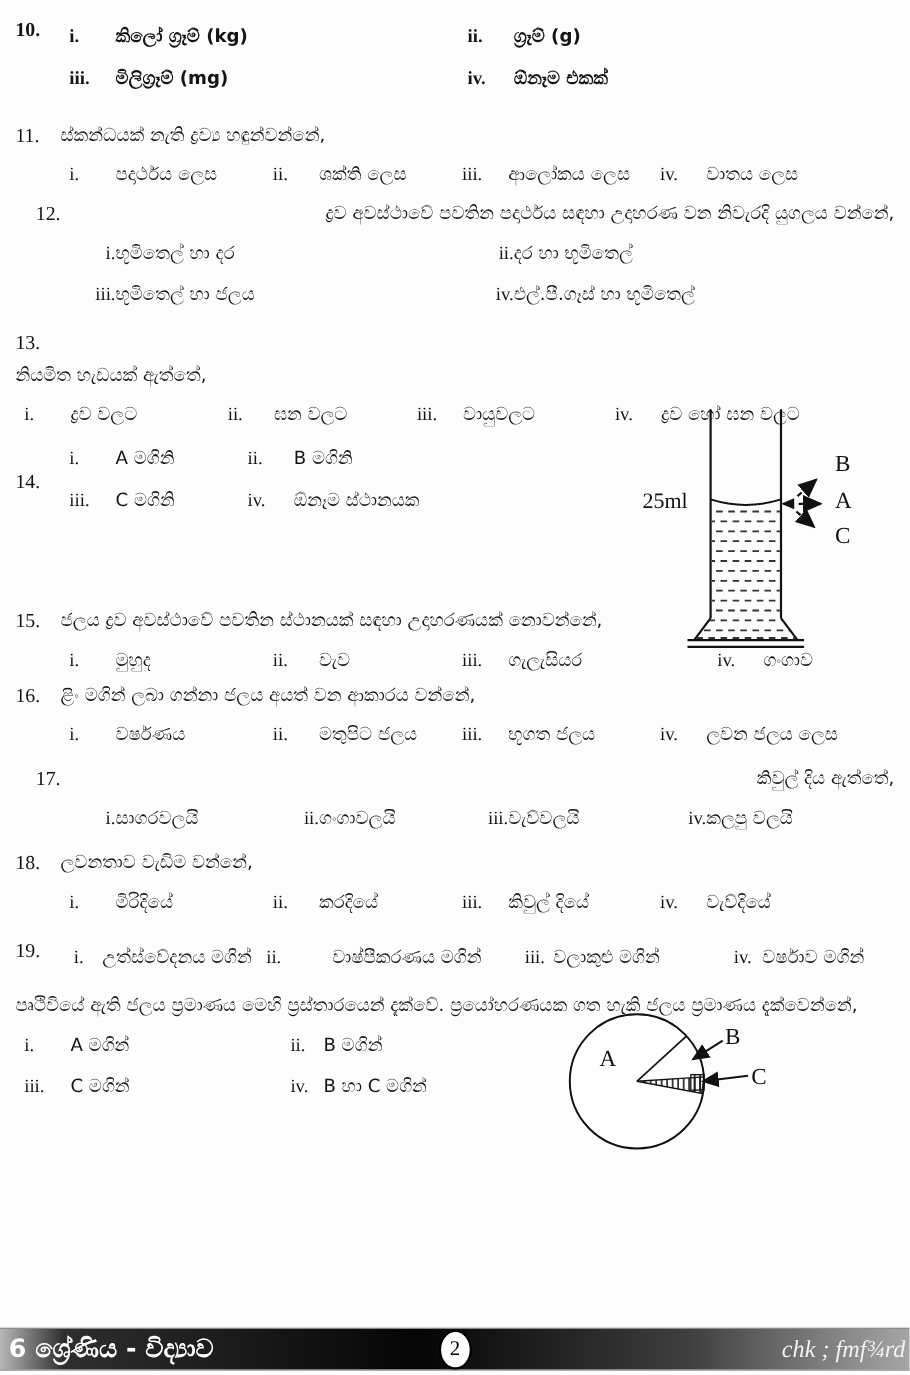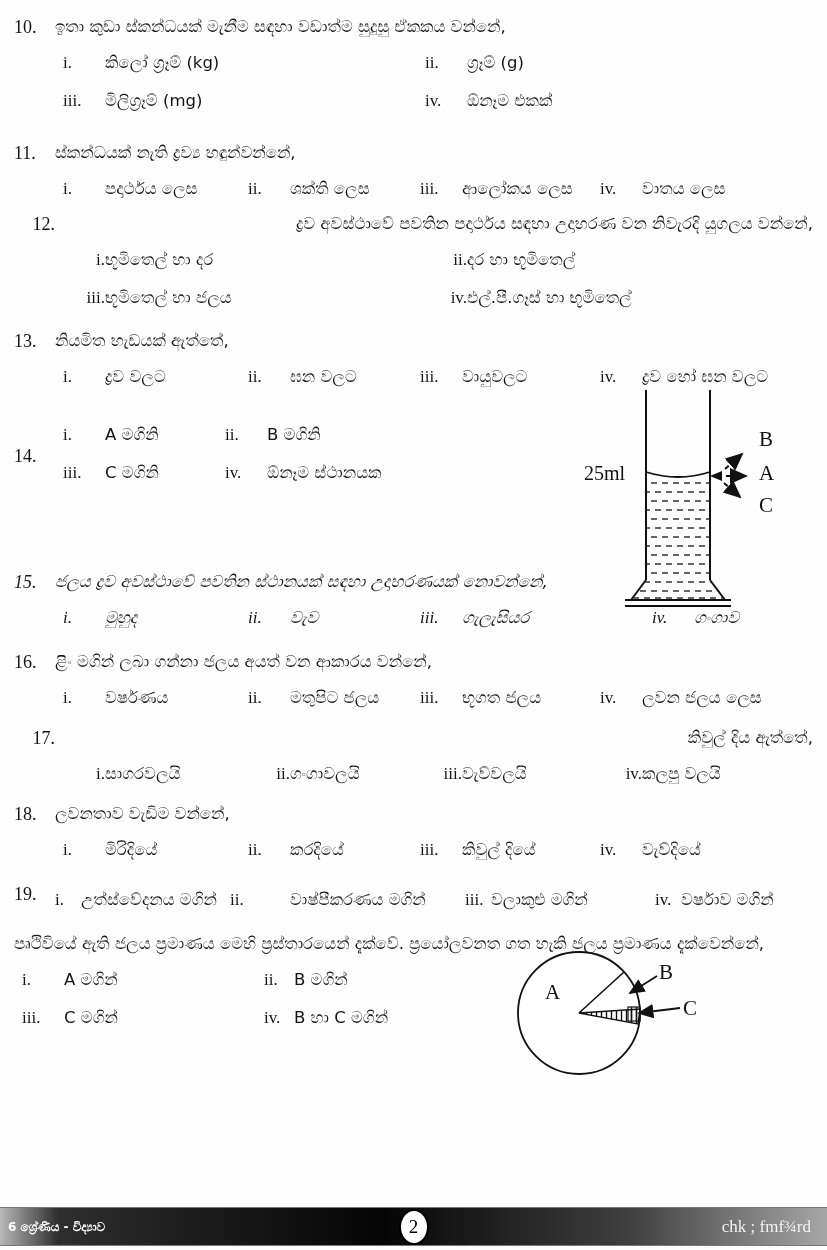--- a/index.html
+++ b/index.html
@@ -33,41 +33,41 @@
   .g-row4b .rn{width:26px;}
   svg text{font-family:"Liberation Serif","DejaVu Serif",serif;fill:#111;}
   .cyl-svg{position:absolute;left:528px;top:-26px;pointer-events:none;}
   .pie-svg{position:absolute;left:495px;top:14px;pointer-events:none;}
   .footer{
     position:absolute;left:0;top:1207px;width:827px;height:37px;
     background:linear-gradient(90deg,#b8b8b8 0%,#2e2e2e 7%,#050505 46%,#3f3f3f 76%,#a6a6a6 100%);
     display:flex;align-items:center;
     border-top:1px solid #777;border-bottom:1px solid #777;
   }
-  .f-left{color:#ffffff;font-size:12px;font-weight:bold;margin-left:8px;}
+  .f-left{color:#ffffff;font-size:23px;font-weight:bold;margin-left:8px;}
   .f-page{
     position:absolute;left:50%;top:50%;transform:translate(-50%,-50%);
     width:26px;height:32px;background:#ffffff;border:2px solid #000;
     border-radius:50%;display:flex;align-items:center;justify-content:center;
     font-family:"Liberation Serif","DejaVu Serif",serif;font-size:19px;color:#000;
   }
   .f-right{
-    position:absolute;right:16px;color:#f2f2f2;font-size:17px;
+    position:absolute;right:4px;color:#f2f2f2;font-size:22px;
     font-family:"Liberation Serif","DejaVu Serif",serif;
+    font-style:italic;
   }
 </style>
 </head>
 <body>
 
 <div class="content">
 
-  <div class="q" style="margin-bottom:13px;">
+  <div class="q" style="margin-bottom:13px;font-weight:bold;">
     <div class="qnum">10.</div>
     <div class="qbody">
-      <div class="qtext">ඉතා කුඩා ස්කන්ධයක් මැනීම සඳහා වඩාත්ම සුදුසු ඒකකය වන්නේ,</div>
       <div class="opts grid g-wide">
         <div class="opt">
             <span class="rn">i.</span>
             <span>කිලෝ ග්‍රෑම් (kg)</span>
           </div>
         <div class="opt">
             <span class="rn">ii.</span>
             <span>ග්‍රෑම් (g)</span>
           </div>
         <div class="opt">
@@ -125,21 +125,21 @@
             <span>භූමිතෙල් හා ජලය</span>
           </div>
         <div class="opt">
             <span class="rn">iv.</span>
             <span>එල්.පී.ගෑස් හා භූමිතෙල්</span>
           </div>
       </div>
     </div>
   </div>
 
-  <div class="q" style="margin-bottom:24px;">
+  <div class="q" style="margin-bottom:6px;flex-direction:column;">
     <div class="qnum">13.</div>
     <div class="qbody">
       <div class="qtext">නියමිත හැඩයක් ඇත්තේ,</div>
       <div class="opts grid g-row4">
         <div class="opt">
             <span class="rn">i.</span>
             <span>ද්‍රව වලට</span>
           </div>
         <div class="opt">
             <span class="rn">ii.</span>
@@ -226,21 +226,21 @@
           <line x1="141" y1="95" x2="157" y2="109" stroke="#111" stroke-width="2" stroke-dasharray="5 4" marker-end="url(#ah)"></line>
         </g>
 
         <text x="176" y="58" font-size="21">B</text>
         <text x="176" y="92" font-size="21">A</text>
         <text x="176" y="124" font-size="21">C</text>
       </svg>
     </div>
   </div>
 
-  <div class="q" style="margin-bottom:16px;font-style:italic;">
+  <div class="q" style="margin-bottom:4px;">
     <div class="qnum">15.</div>
     <div class="qbody">
       <div class="qtext">ජලය ද්‍රව අවස්ථාවේ පවතින ස්ථානයක් සඳහා උදාහරණයක් නොවන්නේ,</div>
       <div class="opts grid g-row4" style="grid-template-columns:185px 172px 232px 1fr;">
         <div class="opt">
             <span class="rn">i.</span>
             <span>මුහුද</span>
           </div>
         <div class="opt">
             <span class="rn">ii.</span>
@@ -326,21 +326,21 @@
             <span>කිවුල් දියේ</span>
           </div>
         <div class="opt">
             <span class="rn">iv.</span>
             <span>වැව්දියේ</span>
           </div>
       </div>
     </div>
   </div>
 
-  <div class="q" style="margin-bottom:16px;">
+  <div class="q" style="margin-bottom:16px;gap:12px;">
     <div class="qnum">19.</div>
     <div class="qbody">
       <div class="opts grid g-row4b" style="margin-left:0;">
         <div class="opt">
             <span class="rn">i.</span>
             <span>උත්ස්වේදනය මගින්</span>
           </div>
         <div class="opt">
             <span class="rn" style="width:60px;">ii.</span>
             <span>වාෂ්පීකරණය මගින්</span>
@@ -352,21 +352,21 @@
         <div class="opt">
             <span class="rn">iv.</span>
             <span>වර්ෂාව මගින්</span>
           </div>
       </div>
     </div>
   </div>
 
   <div class="q">
     <div class="qbody" style="min-height:150px;">
-      <div class="qtext">පෘථිවියේ ඇති ජලය ප්‍රමාණය මෙහි ප්‍රස්තාරයෙන් දැක්වේ. ප්‍රයෝලවනත ගත හැකි ජලය ප්‍රමාණය දැක්වෙන්නේ,</div>
+      <div class="qtext">පෘථිවියේ ඇති ජලය ප්‍රමාණය මෙහි ප්‍රස්තාරයෙන් දැක්වේ. ප්‍රයෝහරණයක ගත හැකි ජලය ප්‍රමාණය දැක්වෙන්නේ,</div>
       <div class="opts grid g-mid" style="width:430px;">
         <div class="opt">
             <span class="rn">i.</span>
             <span>A මගින්</span>
           </div>
         <div class="opt">
             <span class="rn" style="width:30px;">ii.</span>
             <span>B මගින්</span>
           </div>
         <div class="opt">

